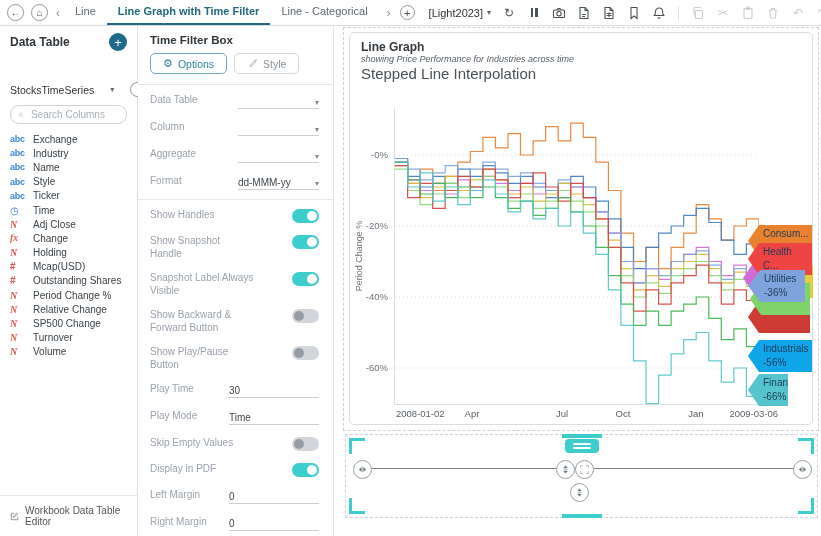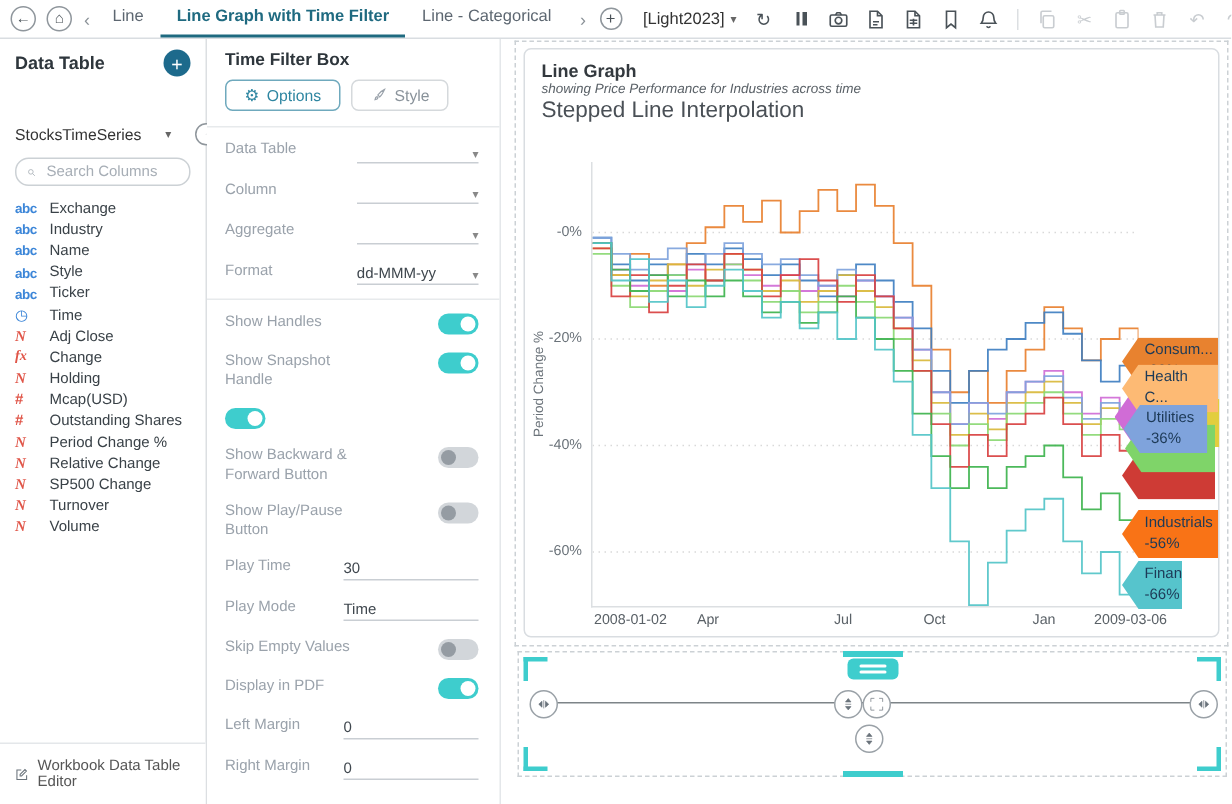--- a/index.html
+++ b/index.html
@@ -343,20 +343,21 @@
             <i></i>
           </div>
         </div>
         <div class="srow">
           <span class="lab">Show Snapshot Handle</span>
           <div class="tg on">
             <i></i>
           </div>
         </div>
         <div class="srow">
+          <span class="lab">Snapshot Label Always Visible</span>
           <div class="tg on">
             <i></i>
           </div>
         </div>
         <div class="srow">
           <span class="lab">Show Backward &amp; Forward Button</span>
           <div class="tg off">
             <i></i>
           </div>
         </div>
@@ -442,21 +443,21 @@
             <div class="xtick" style="left: 212px; transform: translateX(-50%);">Jul</div>
             <div class="xtick" style="left: 273px; transform: translateX(-50%);">Oct</div>
             <div class="xtick" style="left: 346px; transform: translateX(-50%);">Jan</div>
             <div class="xtick" style="left: 408px; transform: translateX(-100%); margin-left: 20px;">2009-03-06</div>
           </div>
         <div>
             <div class="callout" style="background: rgb(232, 130, 47); top: 192px; left: 398px; width: 64px; z-index: 1;">
               <div>Consum...</div>
               <div>-22%</div>
             </div>
-            <div class="callout" style="background: #fdba74; top: 210px; left: 398px; width: 64px; z-index: 2;">
+            <div class="callout" style="background: #ef4444; top: 210px; left: 398px; width: 64px; z-index: 2;">
               <div>Health C...</div>
               <div>-27%</div>
             </div>
             <div class="callout" style="background: rgb(208, 108, 214); top: 229px; left: 393px; width: 60px; z-index: 1;">
               <div></div>
               <div></div>
             </div>
             <div class="callout" style="background: rgb(226, 206, 62); top: 233px; left: 407px; width: 56px; z-index: 1;">
               <div></div>
               <div></div>
@@ -466,21 +467,21 @@
               <div>-36%</div>
             </div>
             <div class="callout" style="background: rgb(127, 212, 105); top: 250px; left: 400px; width: 60px; z-index: 3;">
               <div></div>
               <div>-38%</div>
             </div>
             <div class="callout" style="background: rgb(206, 59, 53); top: 268px; left: 398px; width: 62px; z-index: 2;">
               <div></div>
               <div>-43%</div>
             </div>
-            <div class="callout" style="background: #f97316; top: 307px; left: 398px; width: 64px; z-index: 1;">
+            <div class="callout" style="background: #0ea5e9; top: 307px; left: 398px; width: 64px; z-index: 1;">
               <div>Industrials</div>
               <div>-56%</div>
             </div>
             <div class="callout" style="background: rgb(86, 196, 204); top: 341px; left: 398px; width: 40px; z-index: 1;">
               <div>Financials</div>
               <div>-66%</div>
             </div>
           </div>
       </div>
     </div>

